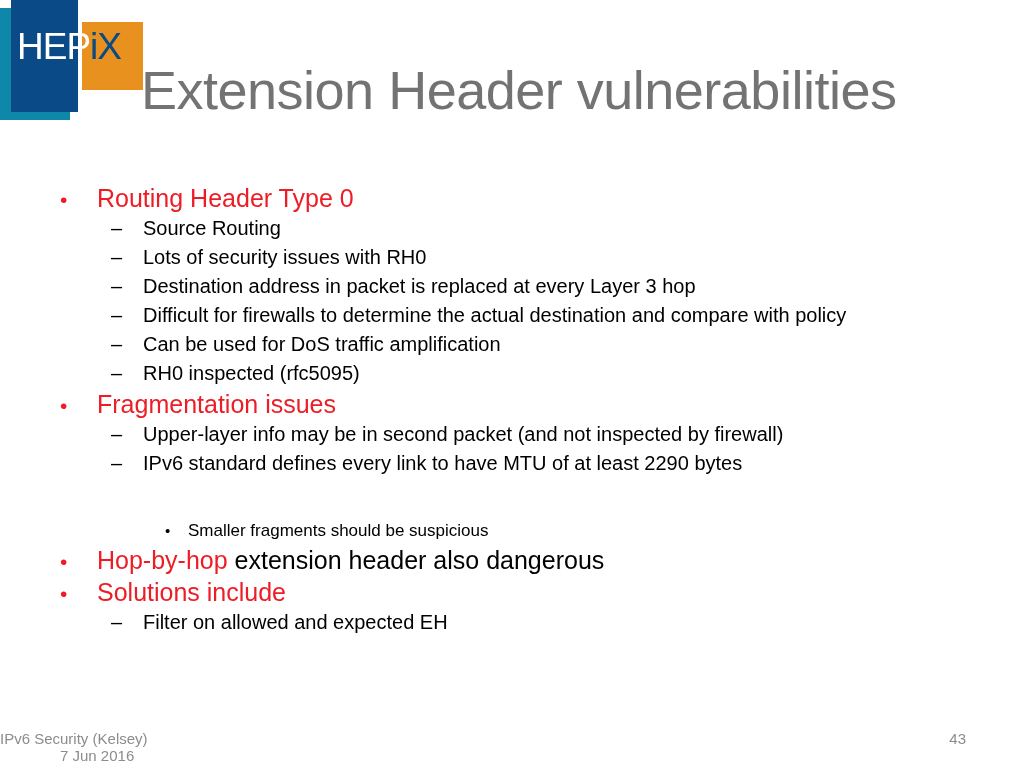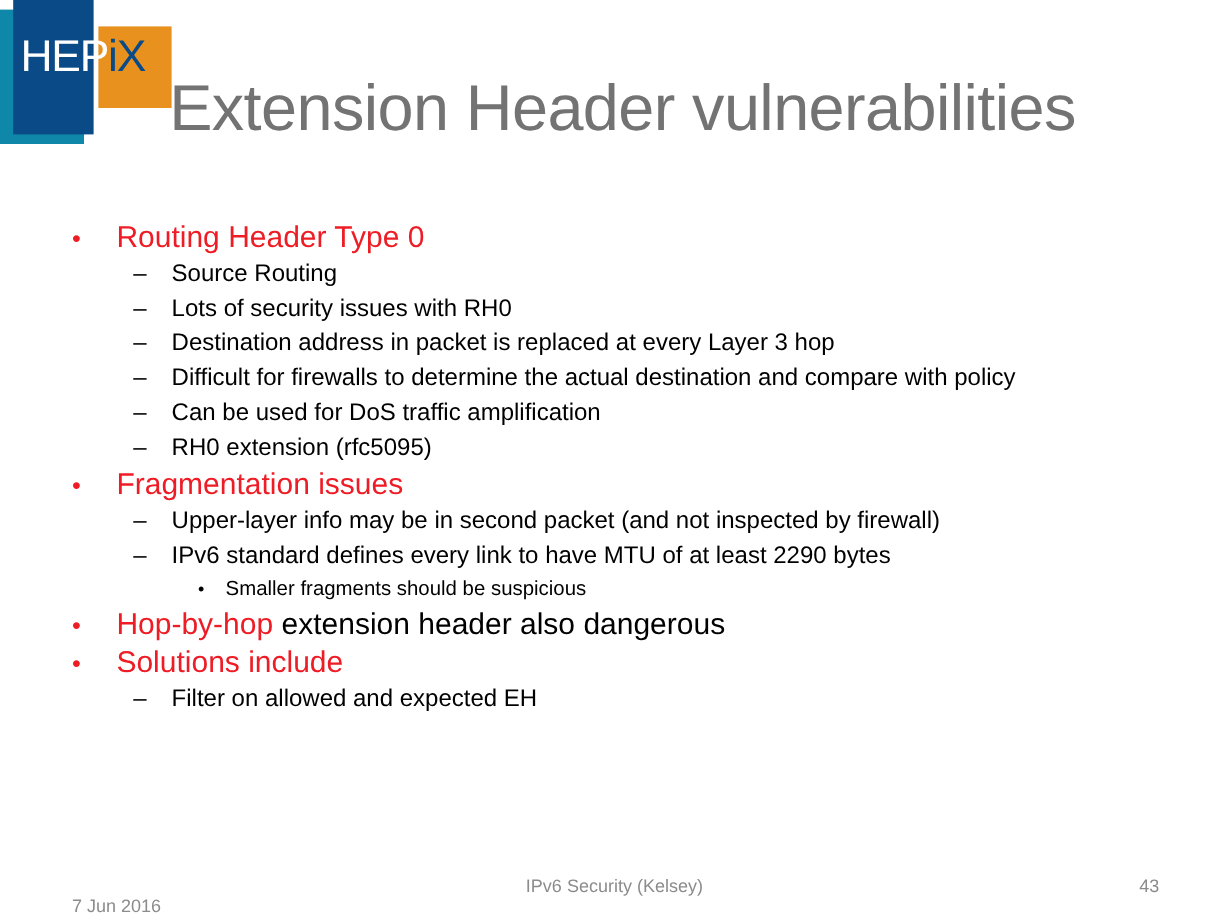--- a/index.html
+++ b/index.html
@@ -104,36 +104,36 @@
     color: #000000;
     margin-bottom: 9px;
   }
   .lvl3 .mark {
     width: 133px; flex: 0 0 133px;
     text-align: left;
     padding-left: 110px;
     font-size: 15px;
     color: #000000;
   }
-  .lvl3 .txt { flex: 1 1 auto; }
+  .lvl3 .txt { flex: 1 1 auto; margin-top: 40px; }
 
   .gap-top { margin-top: 6px; }
 
   
   #footer {
     position: absolute;
     left: 0; bottom: 18px;
     width: 1024px;
     height: 20px;
     color: #8c8c8c;
     font-size: 15px;
   }
   #footer .f-date { position: absolute; left: 60px; top: 0; margin-top: 17px; }
   #footer .f-center {
-    position: absolute; left: 0; top: 0; width: 1024px; text-align: center;
+    position: absolute; left: 0; top: 0; width: 1024px; 
   }
   #footer .f-num { position: absolute; right: 58px; top: 0; }
 </style>
 </head>
 <body>
 
 <div id="slide">
 
   <div id="logo">
     <div class="logo-teal"></div>
@@ -166,21 +166,21 @@
     <div class="row lvl2">
       <span class="mark">–</span>
       <span class="txt">Difficult for firewalls to determine the actual destination and compare with policy</span>
     </div>
     <div class="row lvl2">
       <span class="mark">–</span>
       <span class="txt">Can be used for DoS traffic amplification</span>
     </div>
     <div class="row lvl2">
       <span class="mark">–</span>
-      <span class="txt">RH0 extension (rfc5095)</span>
+      <span class="txt">RH0 inspected (rfc5095)</span>
     </div>
 
     <div class="row lvl1 gap-top">
       <span class="mark">•</span>
       <span class="txt">Fragmentation issues</span>
     </div>
 
     <div class="row lvl2">
       <span class="mark">–</span>
       <span class="txt">Upper-layer info may be in second packet (and not inspected by firewall)</span>

